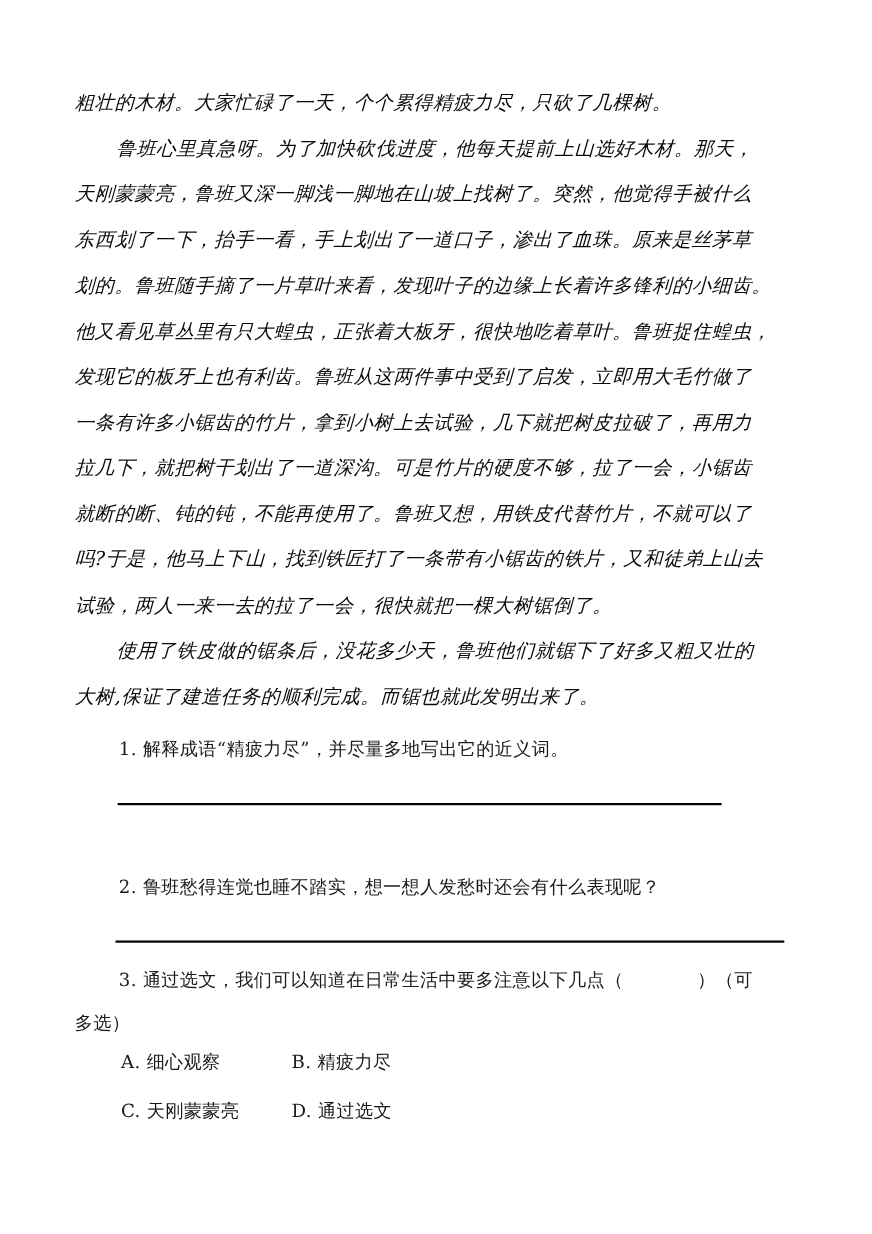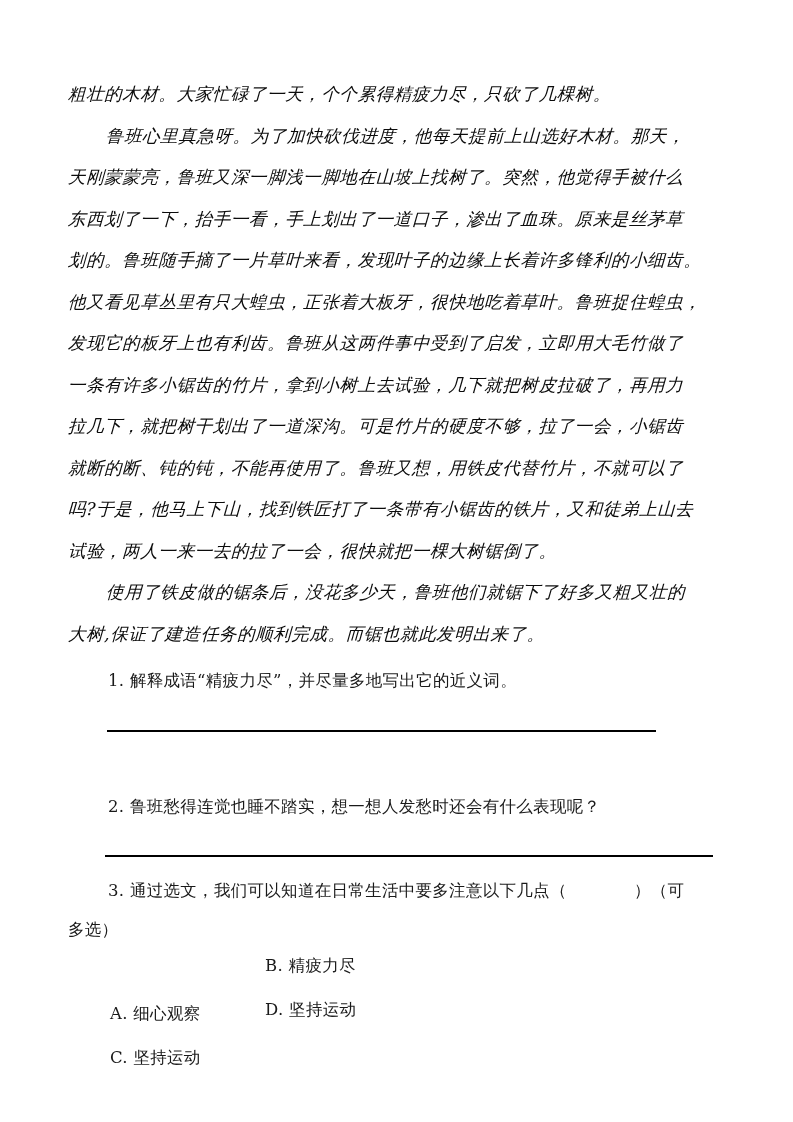--- a/index.html
+++ b/index.html
@@ -88,21 +88,21 @@
 
   .option-cell {
     display: inline-block;
     font-family: "DejaVu Serif", "Liberation Serif", serif;
     font-size: 16.5px;
     color: #1a1a1a;
     letter-spacing: 0.3px;
     vertical-align: top;
   }
 
-  .option-cell.col1 { width: 150px; margin-top: 48px; }
+  .option-cell.col1 { width: 150px; }
   .option-cell.col2 { width: 200px; }
 </style>
 </head>
 <body>
 
 <div class="page">
 
   <div class="passage">
     <div class="passage-line">粗壮的木材。大家忙碌了一天，个个累得精疲力尽，只砍了几棵树。</div>
     <div class="passage-line indent">鲁班心里真急呀。为了加快砍伐进度，他每天提前上山选好木材。那天，</div>
@@ -136,18 +136,18 @@
   <div class="question-block" style="left:68px; top:913px;">
     <div class="q-text">多选）</div>
   </div>
 
   <div class="options-grid" style="left:110px; top:955px;">
     <div class="option-row">
       <span class="option-cell col1">A. 细心观察</span>
       <span class="option-cell col2">B. 精疲力尽</span>
     </div>
     <div class="option-row">
-      <span class="option-cell col1">C. 坚持运动</span>
-      <span class="option-cell col2">D. 坚持运动</span>
+      <span class="option-cell col1">C. 天刚蒙蒙亮</span>
+      <span class="option-cell col2">D. 通过选文</span>
     </div>
   </div>
 
 </div>
 
 </body></html>

